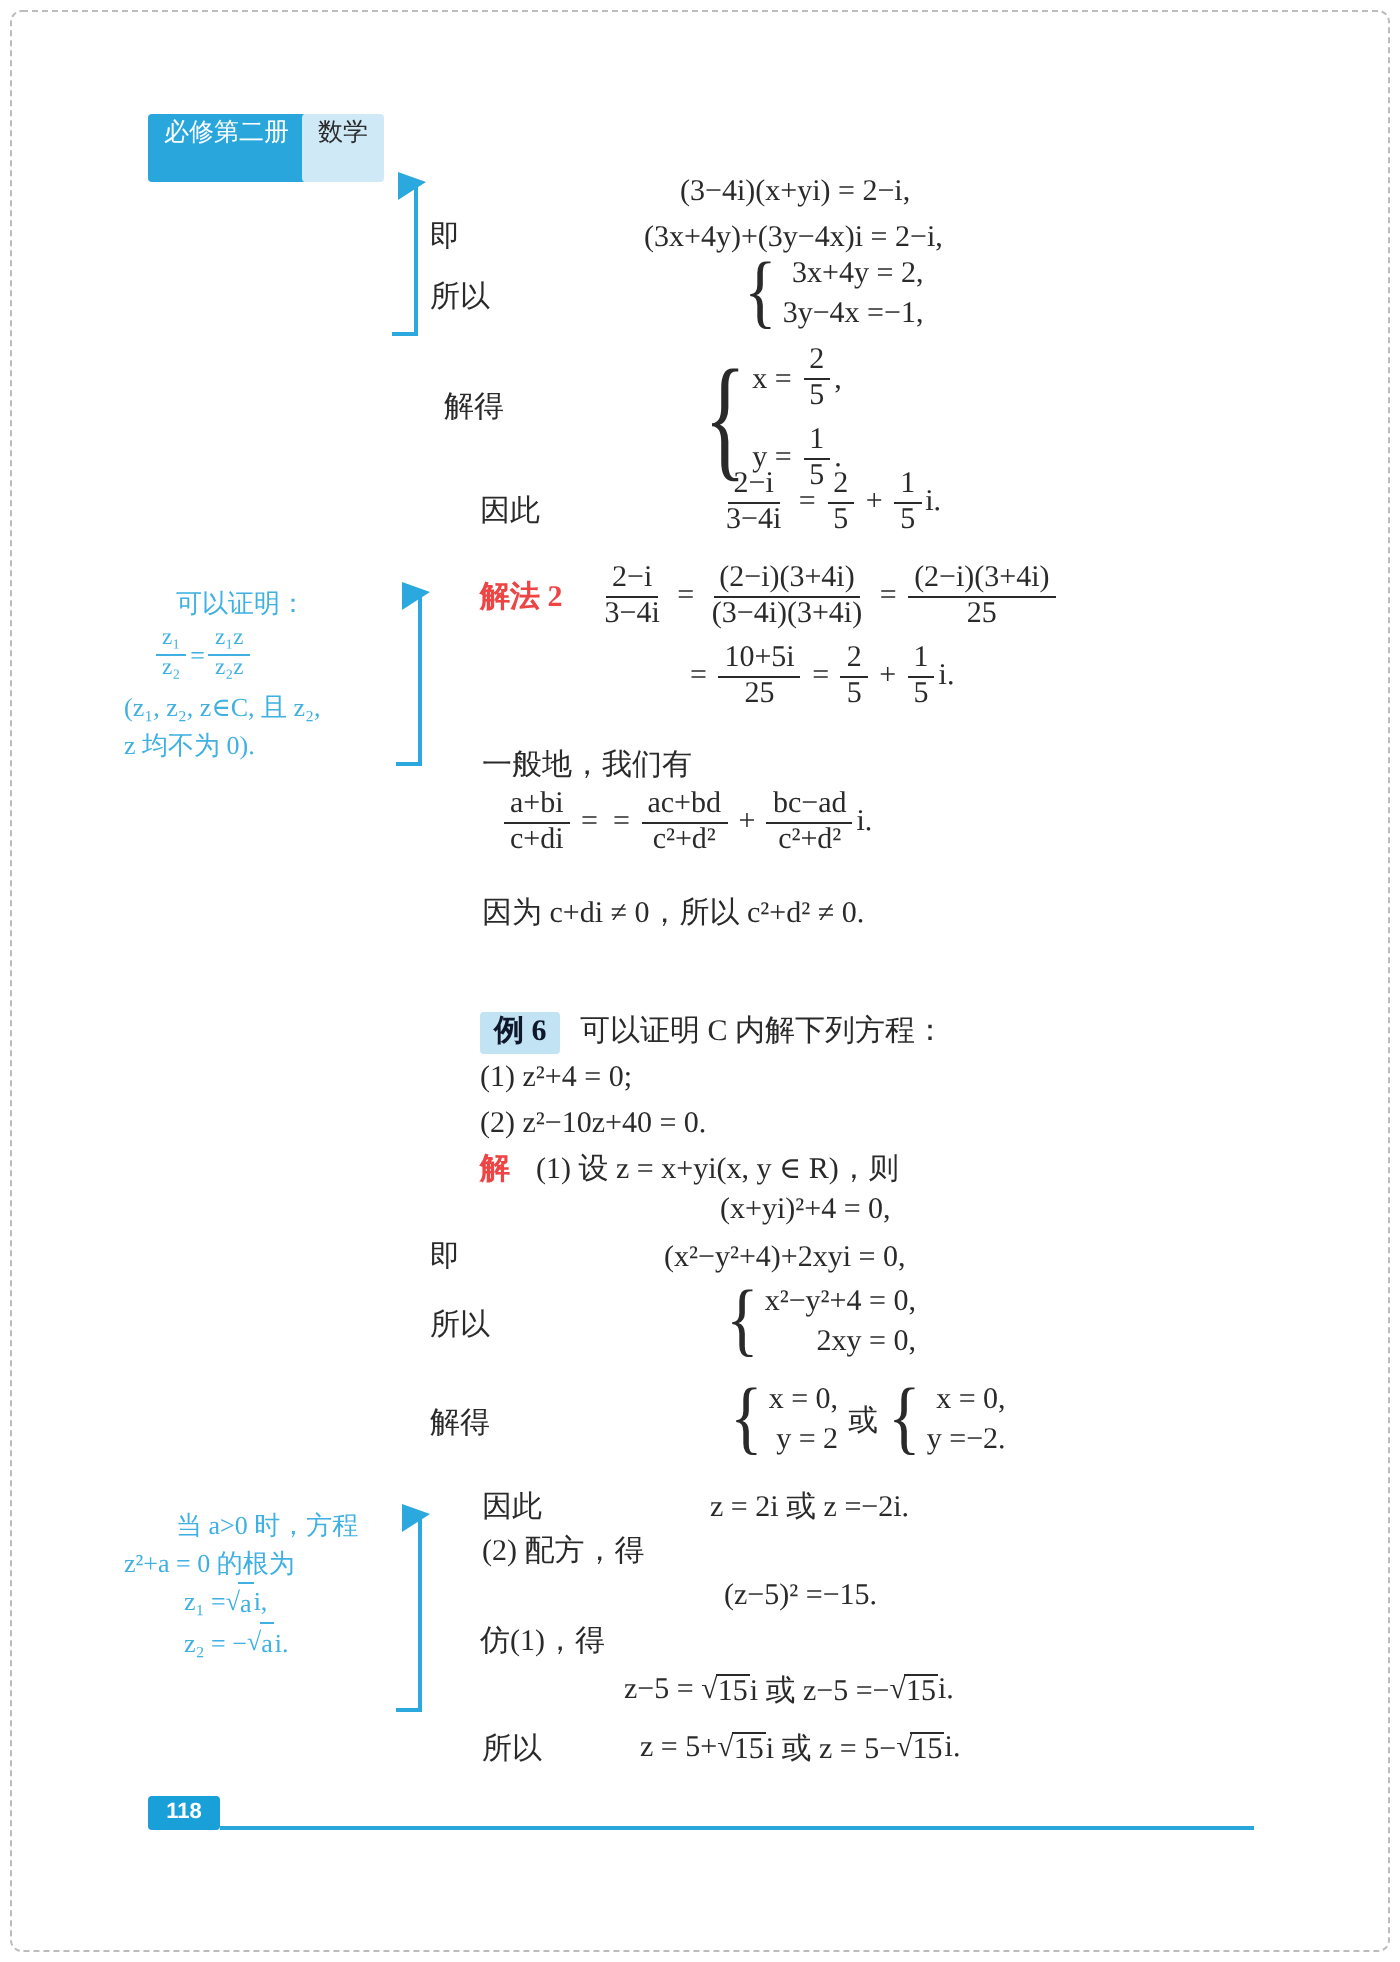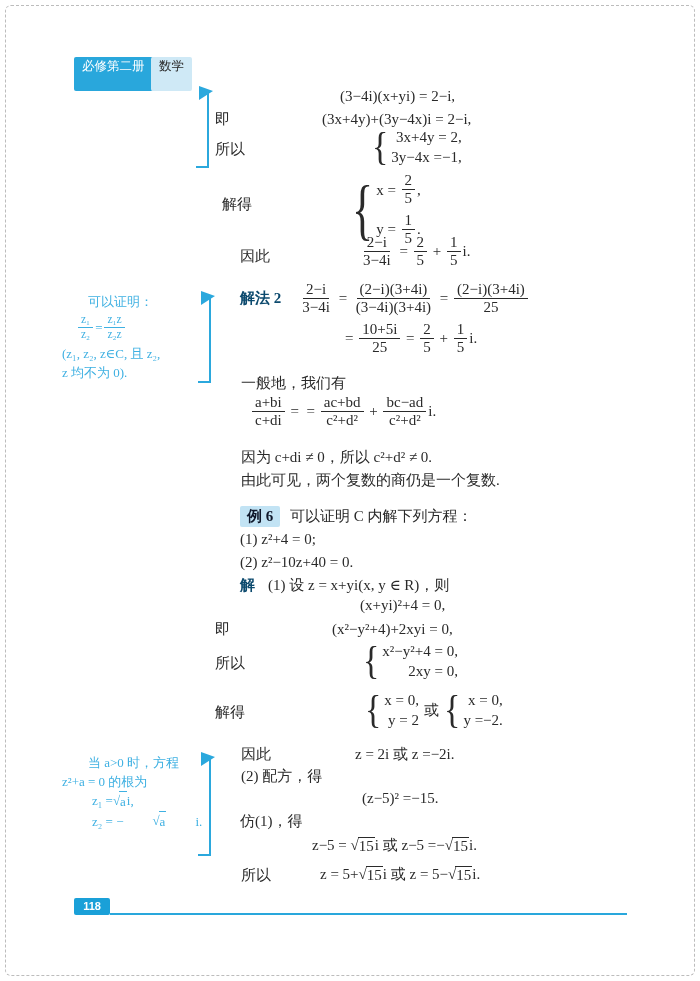--- a/index.html
+++ b/index.html
@@ -17,21 +17,21 @@
   .mnote .ln.noLS{letter-spacing:0;}
   .mnote .ind{padding-left:26px;}
   .flag{position:absolute;width:11px;border-right:2px solid #2ba8dd;border-bottom:2px solid #2ba8dd;}
   .flag::before{content:"";position:absolute;right:-6px;top:-4px;width:0;height:0;
     border-left:14px solid #2ba8dd;border-top:5px solid transparent;border-bottom:9px solid transparent;}
   
   .txt{position:absolute;line-height:20px;white-space:pre;}
   .lbl{position:absolute;line-height:20px;white-space:pre;}
   .row{position:absolute;display:flex;align-items:center;white-space:pre;}
   .row span{white-space:pre;flex-shrink:0;}
-  .blue{color:#0c4a6e;font-weight:bold;}
+  .blue{color:#ef4444;font-weight:bold;}
   .exbadge{position:absolute;background:#c2e3f4;color:#0f172a;font-weight:bold;
            height:19px;line-height:19px;padding:1px 7px;border-radius:2px;}
   
   .frac{display:inline-flex;flex-direction:column;align-items:center;vertical-align:middle;
         line-height:1.15;margin:0 2px;}
   .frac .num{display:block;padding:0 3px;border-bottom:1px solid #2a2a2a;}
   .frac .den{display:block;padding:0 3px;}
   
   .cases{display:inline-flex;align-items:center;}
   .cases .brace{font-size:34px;line-height:1;font-weight:300;transform:scaleY(1.2);
@@ -137,21 +137,20 @@
   <div class="row" style="left:250px;top:394px;">
     <span class="frac"><span class="num">a+bi</span><span class="den">c+di</span></span>
     <span> = </span>
     <span> = </span>
     <span class="frac"><span class="num">ac+bd</span><span class="den">c²+d²</span></span>
     <span> + </span>
     <span class="frac"><span class="num">bc−ad</span><span class="den">c²+d²</span></span>
     <span>i.</span>
   </div>
   <div class="txt" style="left:241px;top:447px;">因为 c+di ≠ 0，所以 c²+d² ≠ 0.</div>
-  <div class="txt" style="left:241px;top:470px;">由此可见，两个复数的商仍是一个复数.</div>
 
   <span class="exbadge" style="left:240px;top:506px;">例 6</span>
   <div class="txt" style="left:290px;top:506px;">可以证明 C 内解下列方程：</div>
   <div class="txt" style="left:240px;top:529px;">(1) z²+4 = 0;</div>
   <div class="txt" style="left:240px;top:552px;">(2) z²−10z+40 = 0.</div>
   <span class="lbl blue" style="left:240px;top:575px;">解</span>
   <div class="txt" style="left:268px;top:575px;">(1) 设 z = x+yi(x, y ∈ R)，则</div>
   <div class="txt" style="left:360px;top:595px;">(x+yi)²+4 = 0,</div>
 
   <span class="lbl" style="left:215px;top:619px;">即</span>
@@ -212,21 +211,21 @@
   <div class="mnote" style="top:753px;">
     <div class="ln noLS ind">当 a&gt;0 时，方程</div>
     <div class="ln noLS">z²+a = 0 的根为</div>
     <div class="ln noLS" style="margin-left:30px;display:flex;align-items:flex-start;">
       <span>z₁ = </span>
       <span class="sqrt">
           <span class="rad">a</span>
         </span>
       <span>i,</span>
     </div>
-    <div class="ln noLS" style="margin-left:30px;display:flex;align-items:center;gap:29px;">
+    <div class="ln noLS" style="margin-left:30px;display:flex;align-items:center;">
       <span>z₂ = −</span>
       <span class="sqrt">
           <span class="rad">a</span>
         </span>
       <span>i.</span>
     </div>
   </div>
   <div class="flag" style="left:198px;top:756px;height:98px;"></div>
 
   <span class="pgbadge">118</span>

